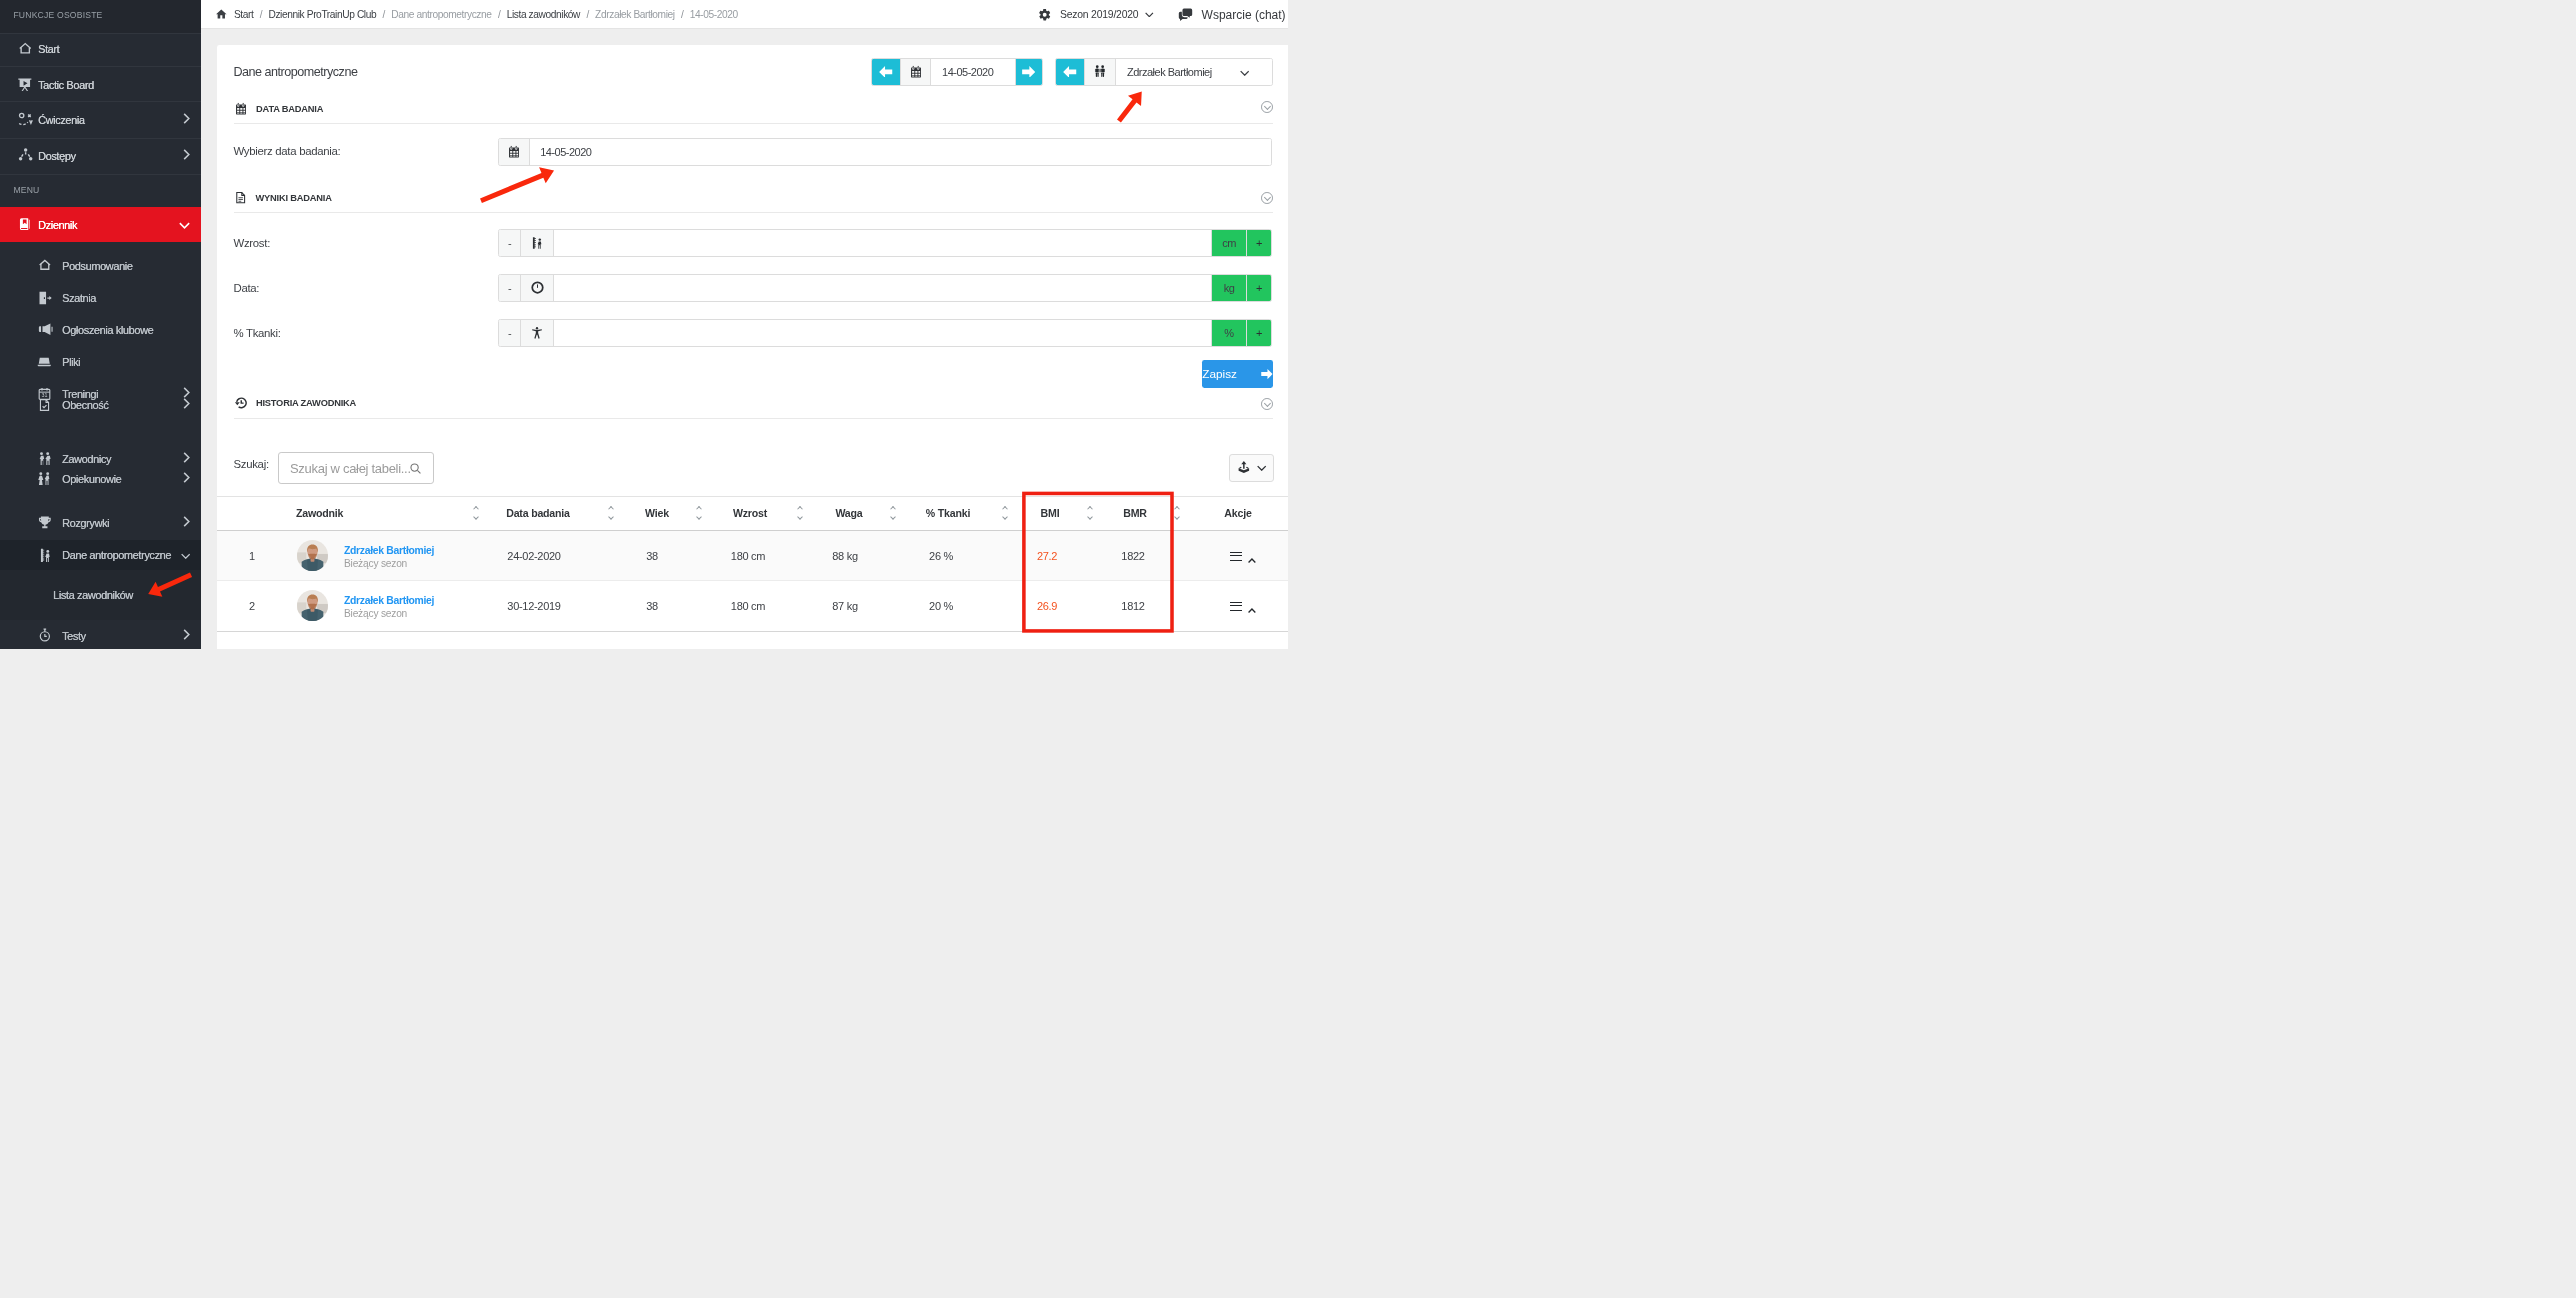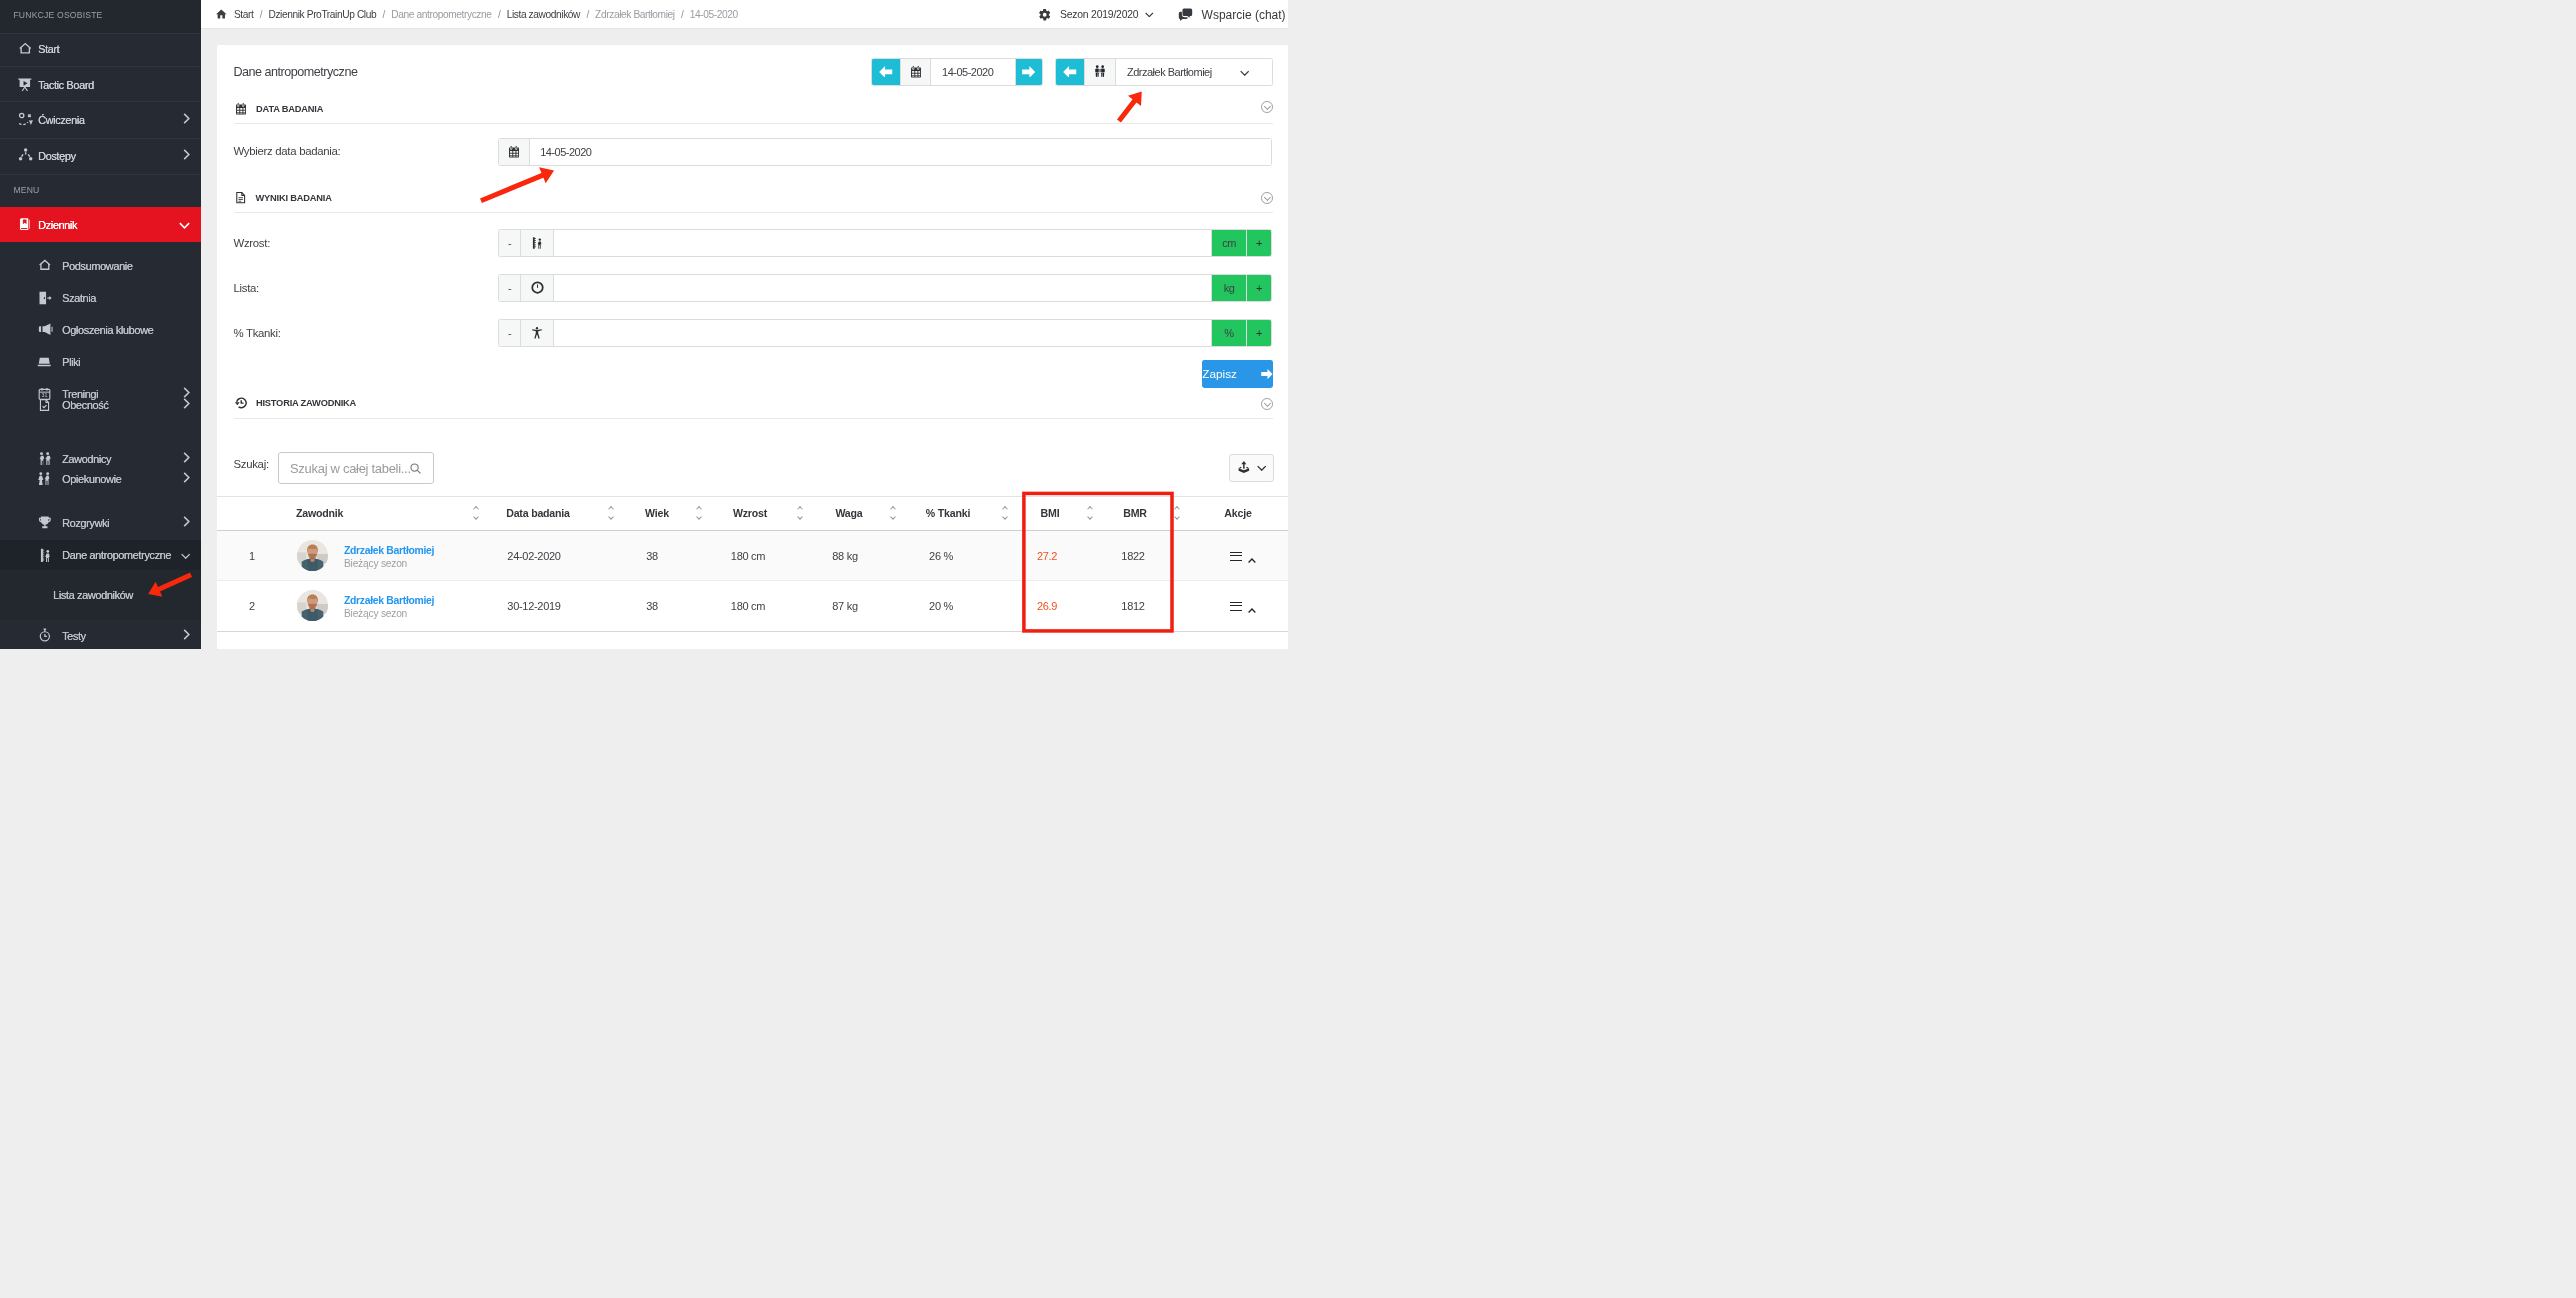--- a/index.html
+++ b/index.html
@@ -441,21 +441,21 @@
             <path d="M5 2h3v20H5zM8 3.6h2.2v1.3H8zm0 3.6h2.2v1.3H8zm0 3.6h2.2v1.3H8zm0 3.6h2.2v1.3H8zm0 3.6h2.2v1.3H8z"></path>
             <circle cx="16.8" cy="6.2" r="2.1"></circle>
             <path d="M15 9.4h3.6l.9 4.9h-1.2V22h-1.4v-6h-1.2v6h-1.4v-7.7h-1.2z"></path>
           </svg>
         </div>
       <div class="seg" style="flex:1; background:#fff;"></div>
       <div class="seg greyl txt" style="width:35px;">cm</div>
       <div class="seg greyl txt" style="width:25px; color:#2d3034;">+</div>
     </div>
 
-    <div class="flabel" style="top:237px;">Lista:</div>
+    <div class="flabel" style="top:237px;">Data:</div>
     <div class="igrp" style="left:281px; top:229px; width:774px; height:27.5px;">
       <div class="seg grey txt" style="width:22px; color:#4a4d51;">-</div>
       <div class="seg grey" style="width:33px;">
           <svg width="15" height="15" viewBox="0 0 24 24" fill="#2d3034">
             <path d="M12 2.2A9.8 9.8 0 1 0 12 21.8 9.8 9.8 0 0 0 12 2.2zm0 2.8a7 7 0 0 1 7 7 7 7 0 0 1-14 0 7 7 0 0 1 7-7z" fill-rule="evenodd"></path>
             <path d="M12 6.8c.5 0 .9.3.9.8l-.2 4.6c0 .4-.3.7-.7.7s-.7-.3-.7-.7l-.2-4.6c0-.5.4-.8.9-.8z"></path>
           </svg>
         </div>
       <div class="seg" style="flex:1; background:#fff;"></div>
       <div class="seg greyl txt" style="width:35px;">kg</div>

